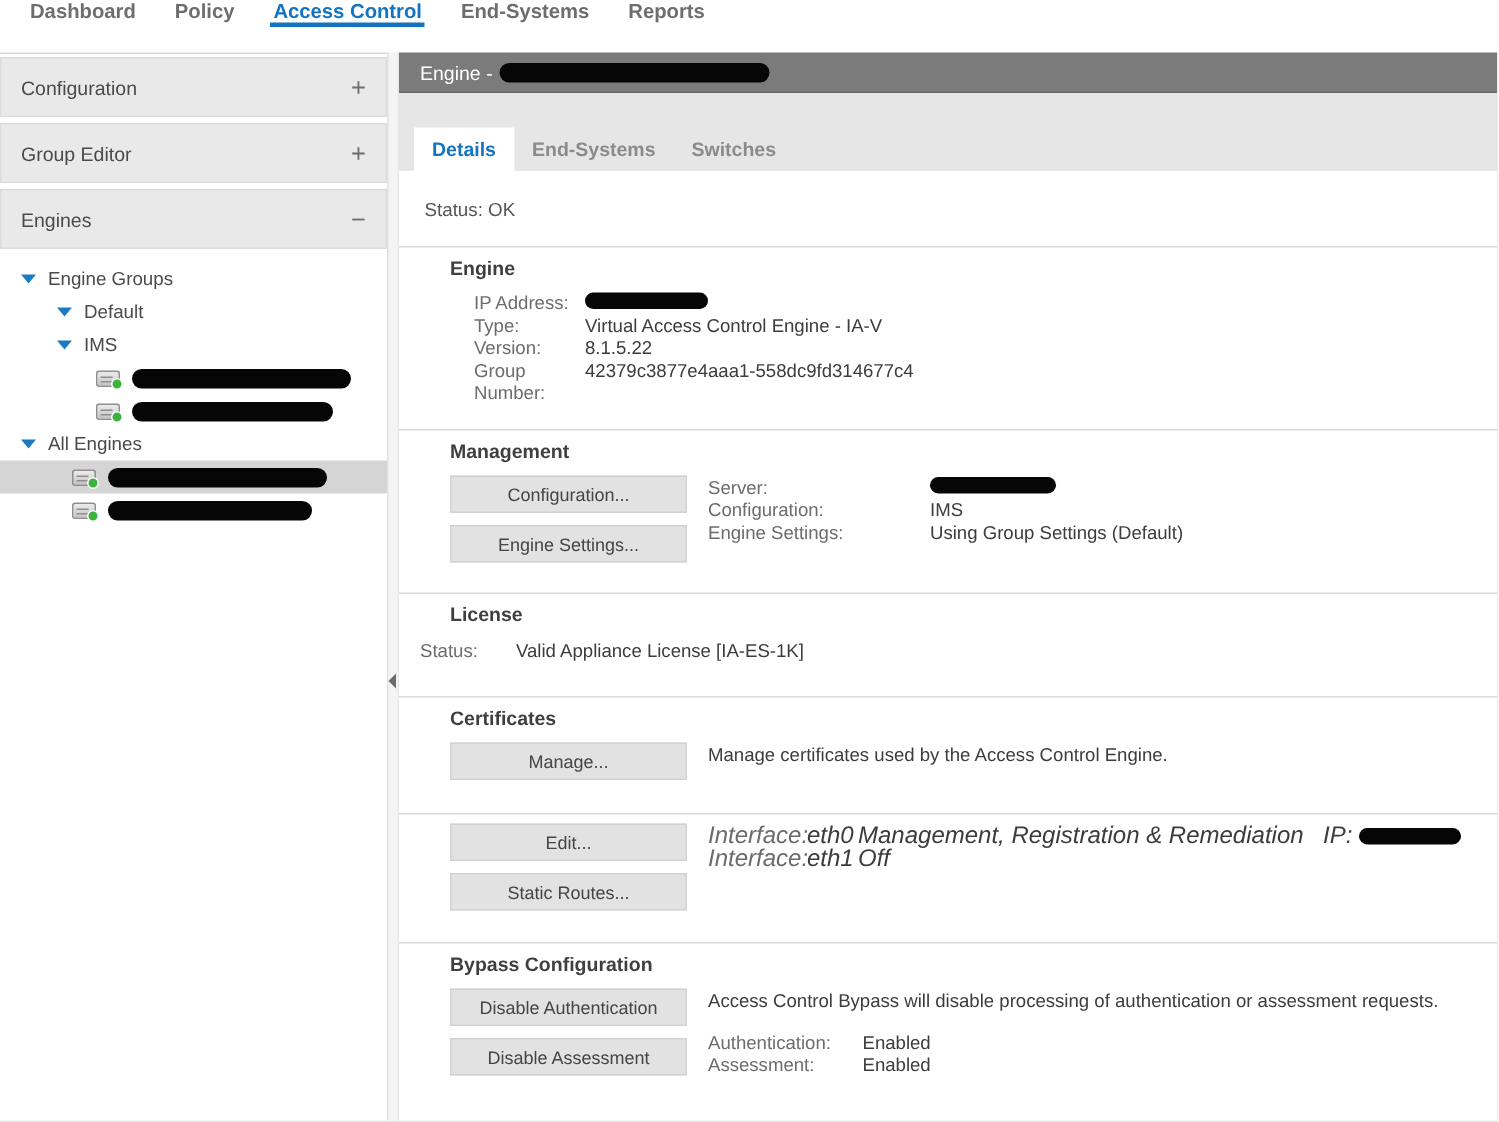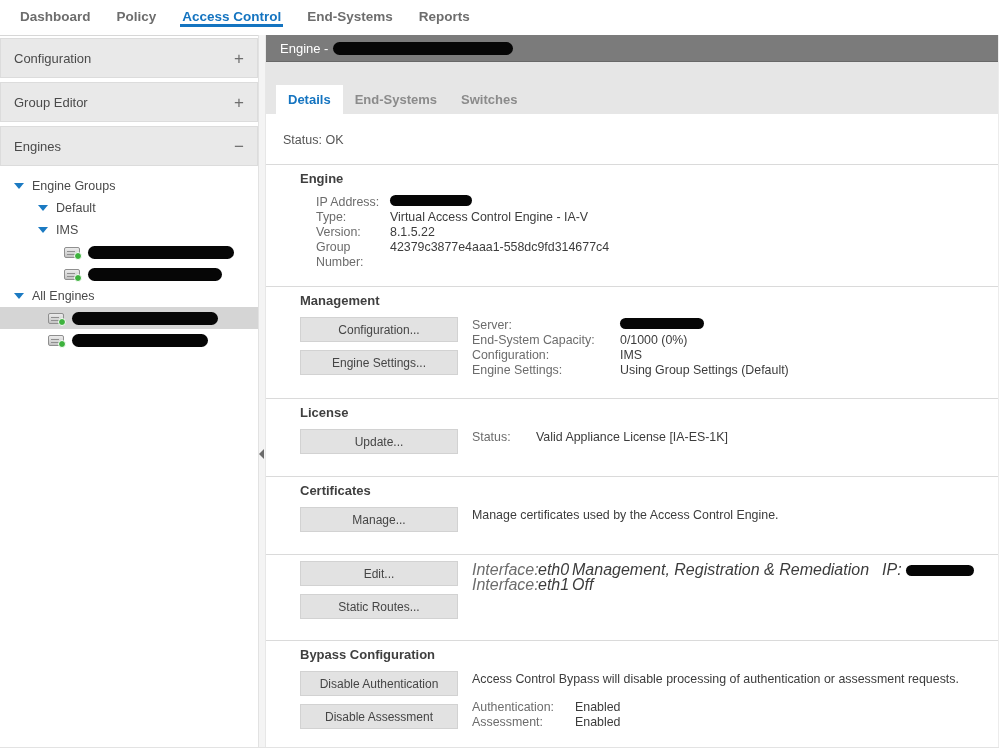--- a/index.html
+++ b/index.html
@@ -1,21 +1,21 @@
 <!DOCTYPE html>
 <html><head>
 <meta charset="utf-8">
 <style>
   * { margin:0; padding:0; box-sizing:border-box; }
   html,body { background:#fff; }
   body { font-family:"Liberation Sans", sans-serif; }
   .page { position:relative; width:999px; height:748px; background:#fff; overflow:hidden; border-bottom:1px solid #e3e3e3; }
 
   
-  .topnav { display:flex; align-items:center; height:35px; padding-left:18px; background:#fff; }
+  .topnav { display:flex; align-items:flex-start; height:35px; padding-left:18px; background:#fff; }
   .nav-item { display:flex; align-items:center; padding:0 2px; margin-right:22px; font-size:13.5px; font-weight:bold; color:#6d6d6d; border-bottom:3px solid transparent; cursor:pointer; }
   .nav-item.active { color:#1474c0; border-bottom-color:#1474c0; }
 
   
   .body { display:flex; height:713px; }
 
   
   .sidebar { width:258px; flex:none; border-top:1px solid #d7d7d7; padding-top:2px; background:#fff; }
   .panel-header { height:40px; margin-bottom:4px; background:#e9e9e9; border:1px solid #dcdcdc; display:flex; align-items:center; justify-content:space-between; padding:0 13px; cursor:pointer; }
   .panel-label { font-size:13px; color:#4a4a4a; }
@@ -198,41 +198,34 @@
             <div class="btn-col">
               <button class="btn">Configuration...</button>
               <button class="btn">Engine Settings...</button>
             </div>
             <div class="val-col mgmt">
               <div class="kv">
                 <span class="kv-label">Server:</span>
                 <span class="redact sm" style="width:84px"></span>
               </div>
               <div class="kv">
-                <span class="kv-label">End-System Capacity:</span>
-                <span class="kv-value">0/1000 (0%)</span>
-              </div>
-              <div class="kv">
                 <span class="kv-label">Configuration:</span>
                 <span class="kv-value">IMS</span>
               </div>
               <div class="kv">
                 <span class="kv-label">Engine Settings:</span>
                 <span class="kv-value">Using Group Settings (Default)</span>
               </div>
             </div>
           </div>
         </section>
 
         <section class="section pb-lic">
           <h2 class="section-title">License</h2>
           <div class="sec-body">
-            <div class="btn-col">
-              <button class="btn">Update...</button>
-            </div>
             <div class="val-col lic">
               <div class="kv">
                 <span class="kv-label">Status:</span>
                 <span class="kv-value">Valid Appliance License [IA-ES-1K]</span>
               </div>
             </div>
           </div>
         </section>
 
         <section class="section pb-cert">

